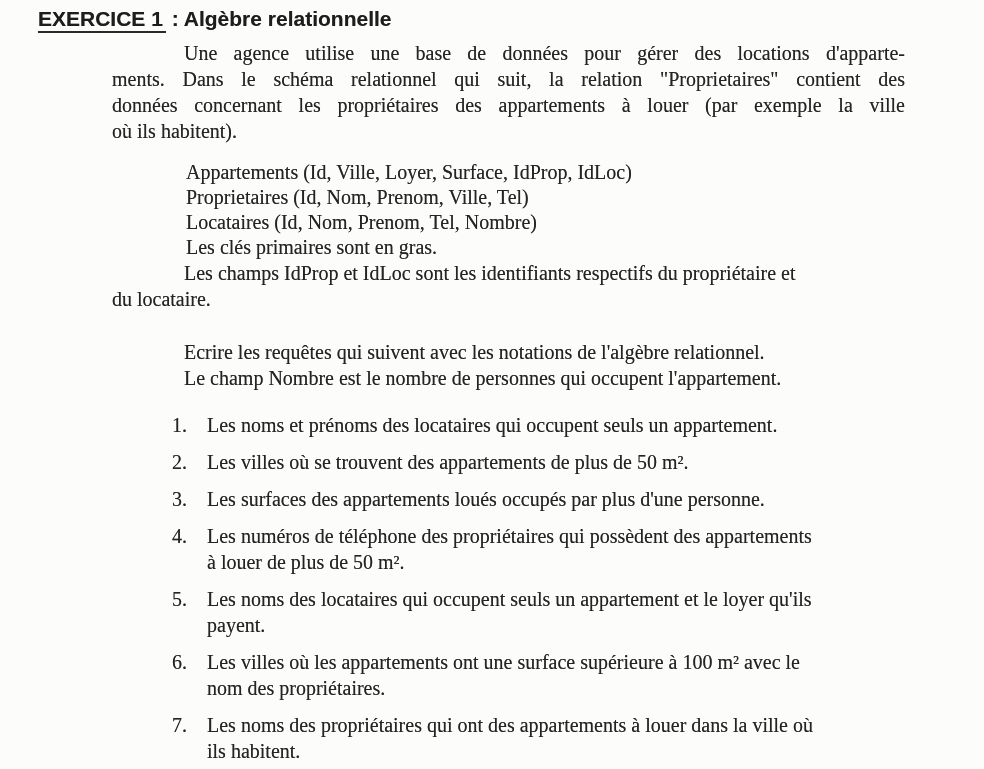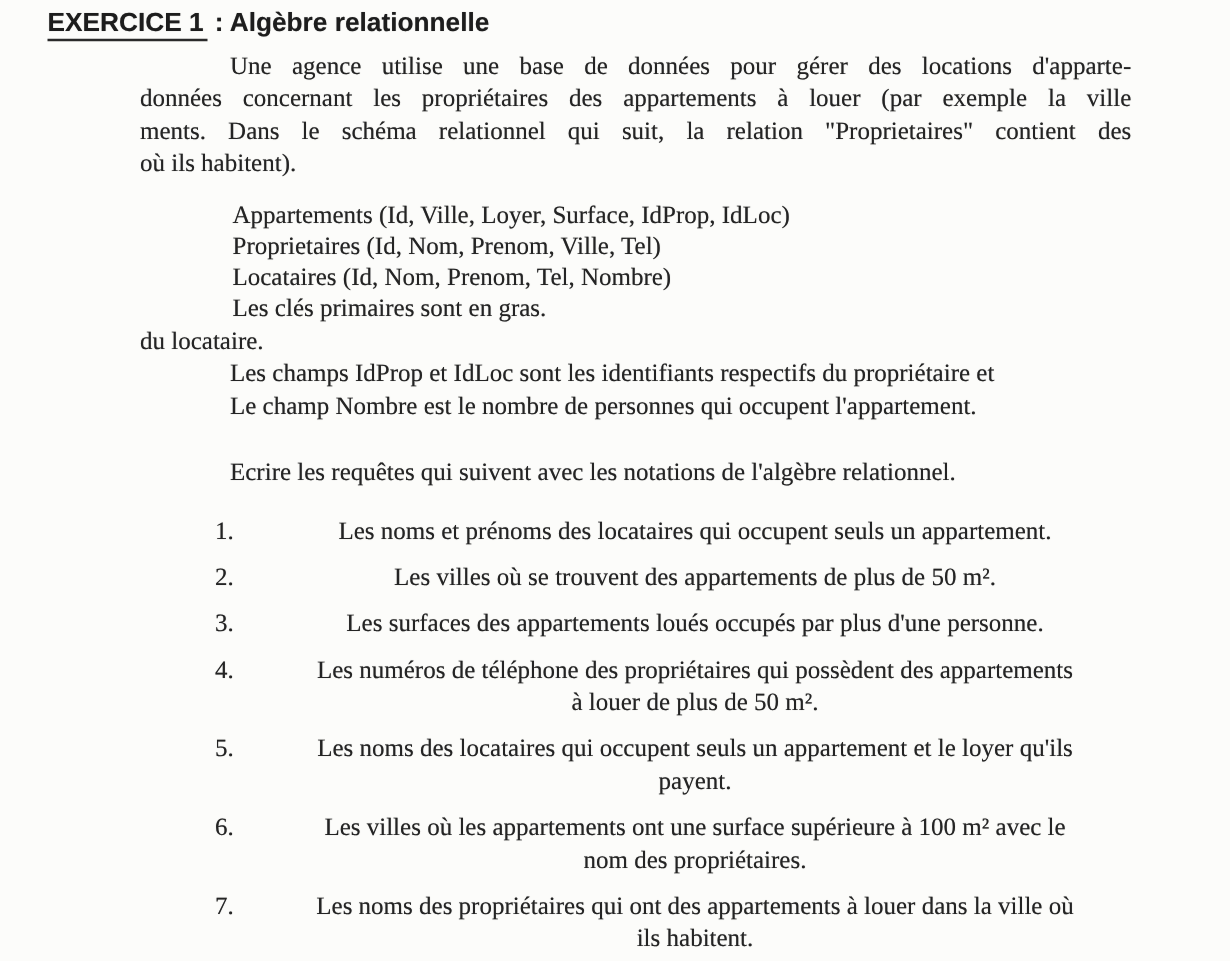--- a/index.html
+++ b/index.html
@@ -33,53 +33,53 @@
   .line { line-height: 26px; }
   .jline { text-align: justify; text-align-last: justify; }
   .indent { text-indent: 72px; }
   .relations { margin-top: 16px; margin-left: 74px; }
   .relations .line { line-height: 25px; }
   .pk { font-weight: 400; }
   .instruction { margin-top: 27px; }
   .qlist { margin-top: 21px; }
   .qitem { display: flex; margin-bottom: 11px; }
   .qnum { flex: none; width: 35px; margin-left: 60px; line-height: 26px; }
-  .qtext { flex: 1; white-space: pre-line; line-height: 26px; text-align: center; }
+  .qtext { flex: 1; white-space: pre-line; line-height: 26px; }
 </style>
 </head>
 <body>
 
 <div class="page">
 
   <h1 class="title"><span class="title-underline">EXERCICE 1</span><span> : Algèbre relationnelle</span></h1>
 
   <div class="body">
 
     <div class="intro">
       <div class="line jline indent">Une agence utilise une base de données pour gérer des locations d'apparte-</div>
+      <div class="line jline">ments. Dans le schéma relationnel qui suit, la relation "Proprietaires" contient des</div>
       <div class="line jline">données concernant les propriétaires des appartements à louer (par exemple la ville</div>
-      <div class="line jline">ments. Dans le schéma relationnel qui suit, la relation "Proprietaires" contient des</div>
       <div class="line">où ils habitent).</div>
     </div>
 
     <div class="relations">
       <div class="line"><span>Appartements (</span><span class="pk">Id</span><span>, Ville, Loyer, Surface, IdProp, IdLoc)</span></div>
       <div class="line"><span>Proprietaires (</span><span class="pk">Id</span><span>, Nom, Prenom, Ville, Tel)</span></div>
       <div class="line"><span>Locataires (</span><span class="pk">Id</span><span>, Nom, Prenom, Tel, Nombre)</span></div>
       <div class="line">Les clés primaires sont en gras.</div>
     </div>
 
     <div>
+      <div class="line indent">Les champs IdProp et IdLoc sont les identifiants respectifs du propriétaire et</div>
       <div class="line">du locataire.</div>
-      <div class="line indent">Les champs IdProp et IdLoc sont les identifiants respectifs du propriétaire et</div>
     </div>
 
+    <div class="line indent instruction">Ecrire les requêtes qui suivent avec les notations de l'algèbre relationnel.</div>
+
     <div class="line indent">Le champ Nombre est le nombre de personnes qui occupent l'appartement.</div>
-
-    <div class="line indent instruction">Ecrire les requêtes qui suivent avec les notations de l'algèbre relationnel.</div>
 
     <div class="qlist">
       <div class="qitem">
         <div class="qnum">1.</div>
         <div class="qtext">Les noms et prénoms des locataires qui occupent seuls un appartement.</div>
       </div>
       <div class="qitem">
         <div class="qnum">2.</div>
         <div class="qtext">Les villes où se trouvent des appartements de plus de 50 m².</div>
       </div>

